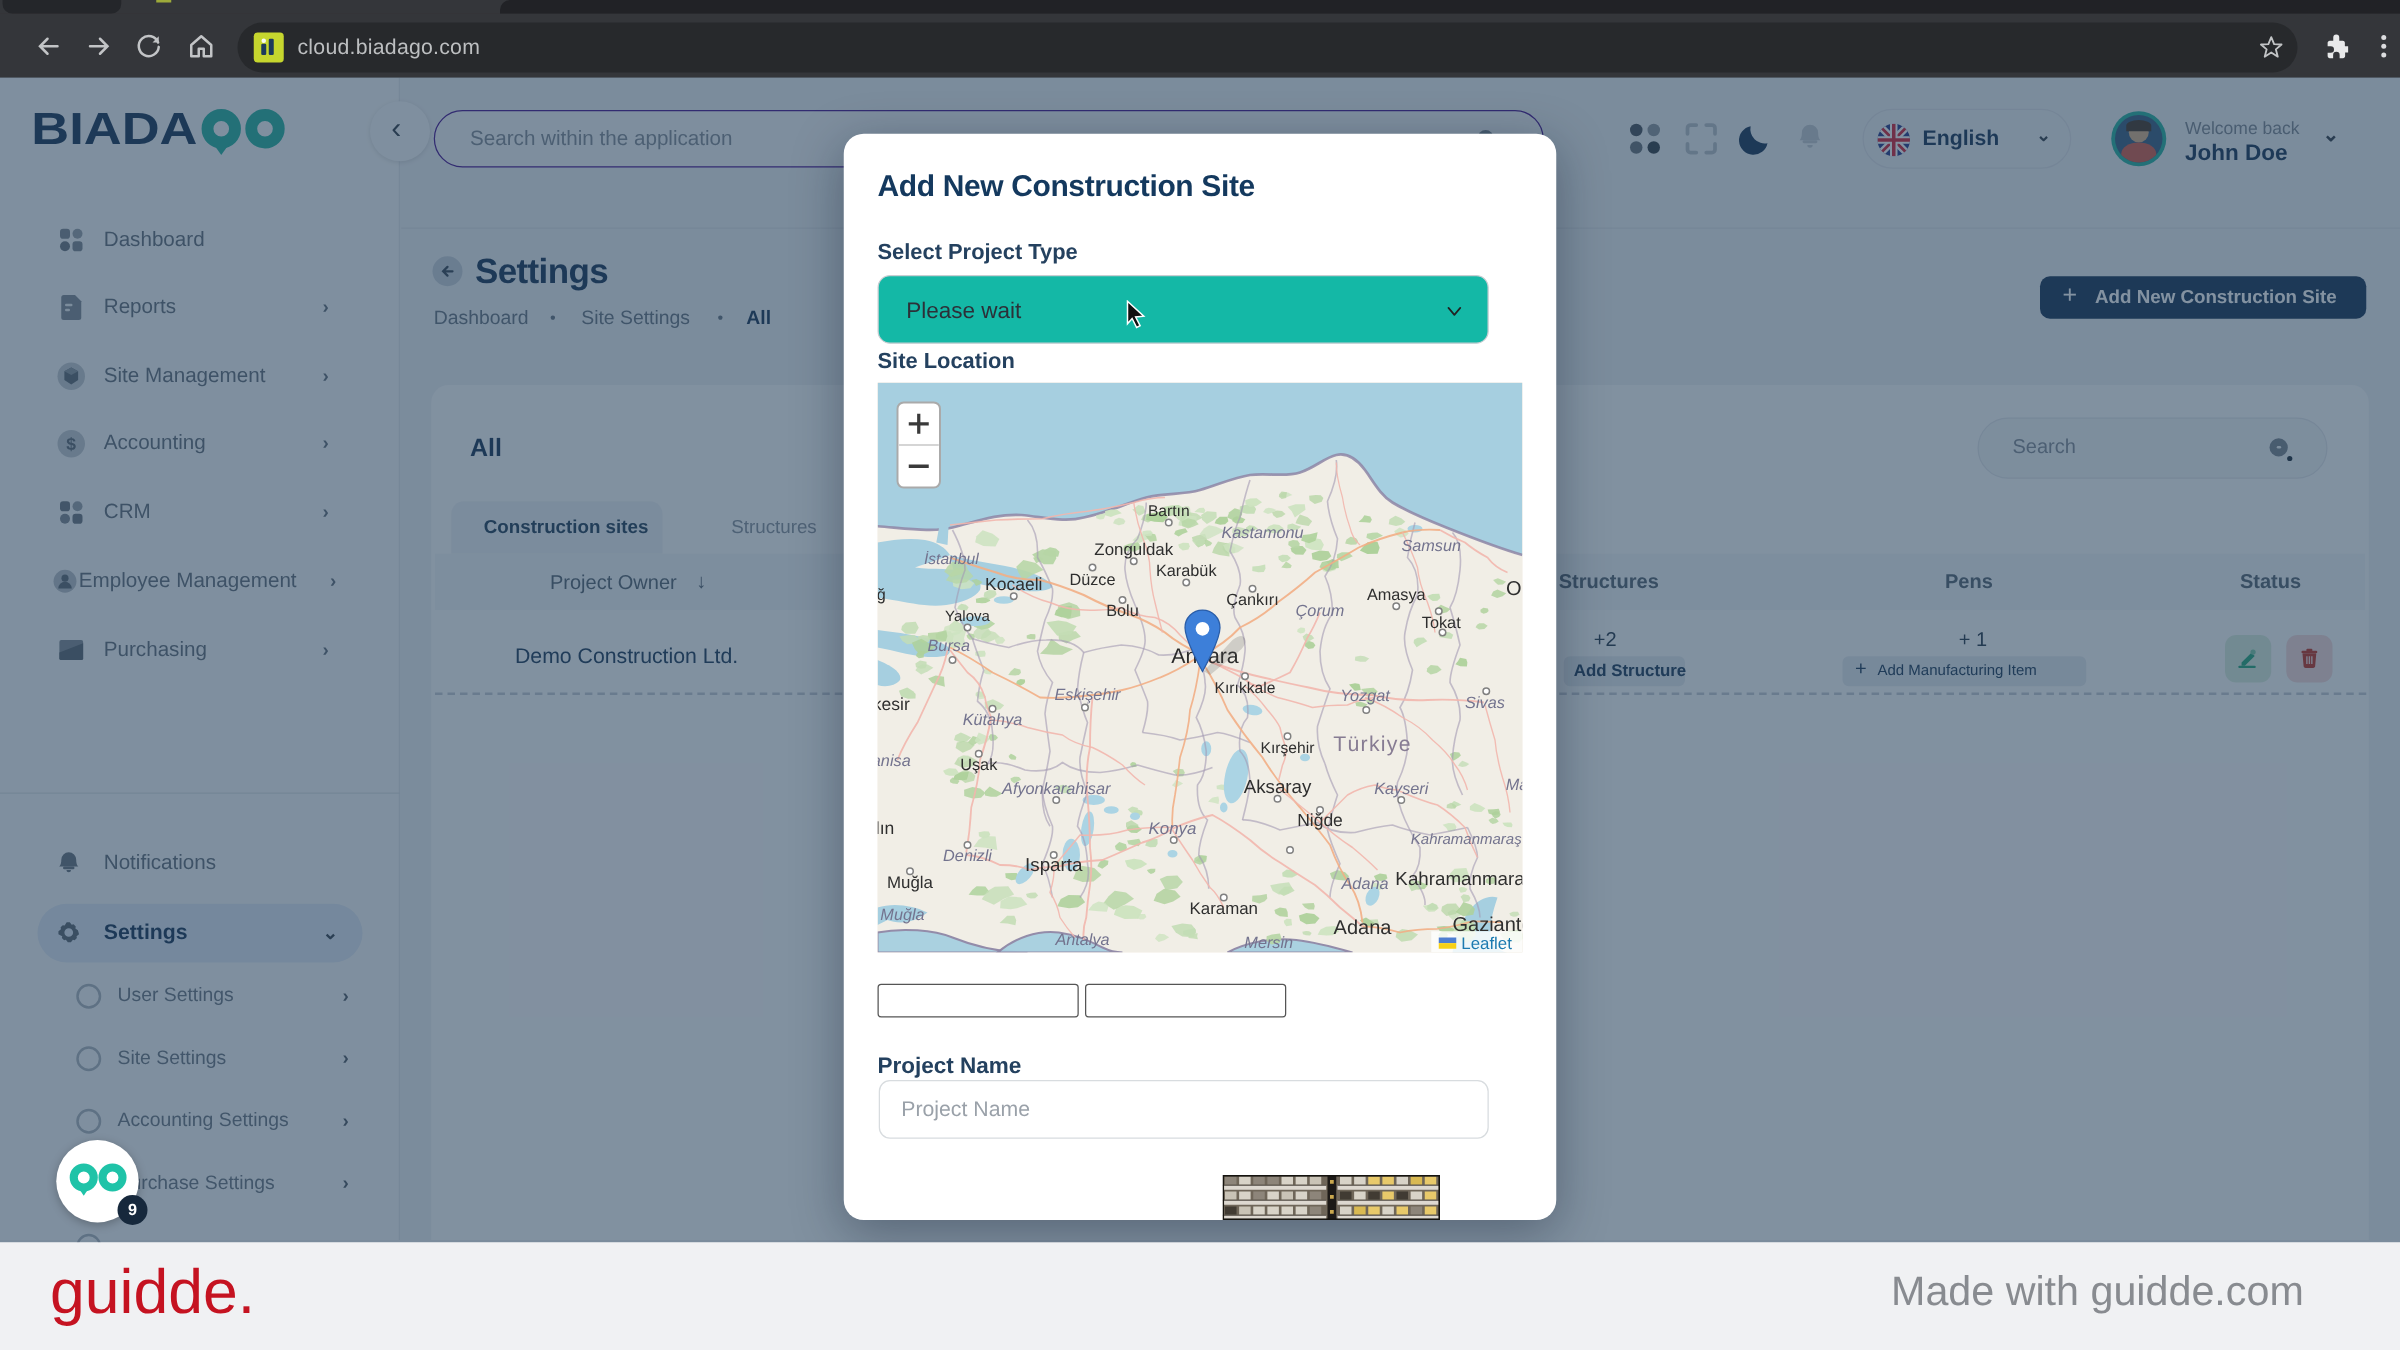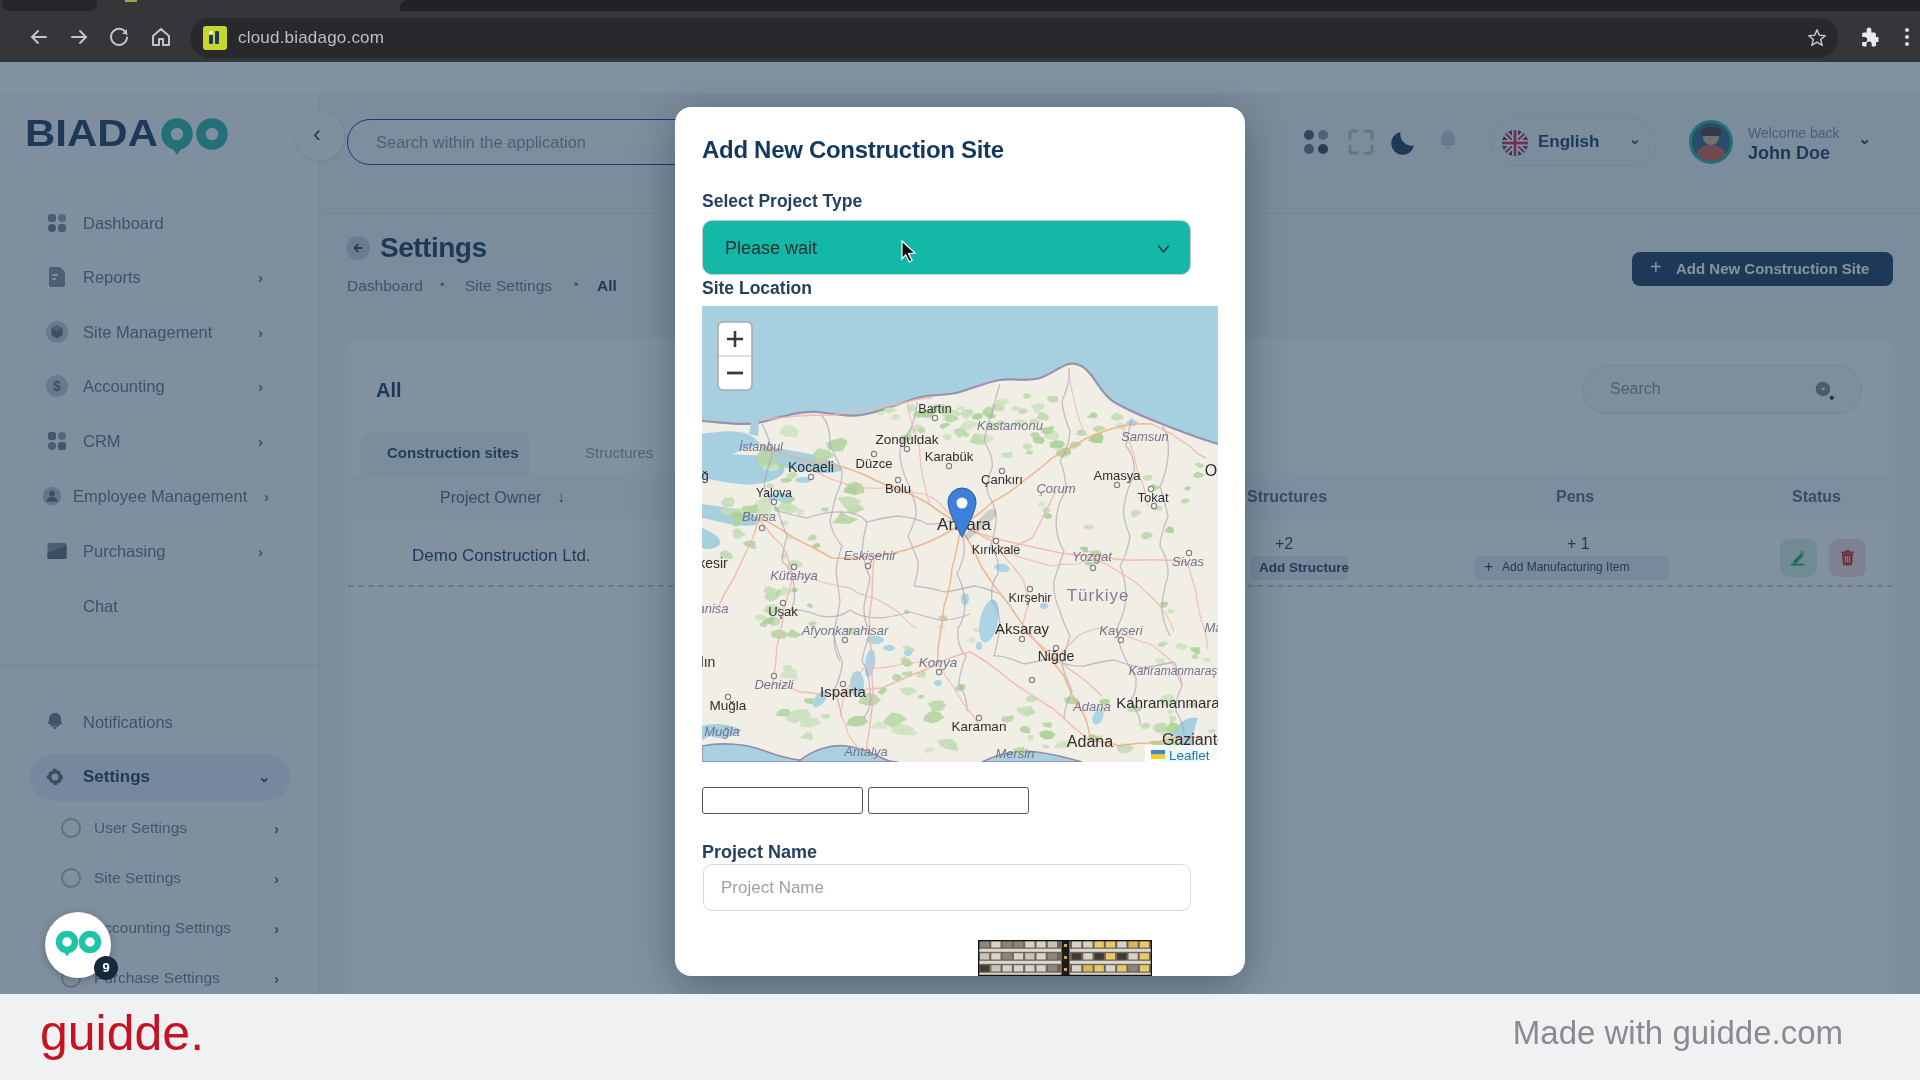--- a/index.html
+++ b/index.html
@@ -11,21 +11,21 @@
 #tabstrip { position:absolute; left:0; top:0; width:1920px; height:11px; background:#34363a; }
 #tabstrip .darkL { position:absolute; left:2px; top:0; width:95px; height:11px; background:#24262a; border-radius:0 0 8px 8px; }
 #tabstrip .darkR { position:absolute; left:400px; top:0; width:1520px; height:11px; background:#212226; border-radius:8px 0 0 0; }
 #tabstrip .fav { position:absolute; left:125px; top:0; width:12px; height:2px; background:#9daa3a; }
 #toolbar { position:absolute; left:0; top:11px; width:1920px; height:51px; background:#34363a; }
 .navic { position:absolute; top:14px; width:24px; height:24px; }
 #urlbar { position:absolute; left:190px; top:7px; width:1648px; height:40px; background:#27292c; border-radius:20px; }
 #favsq { position:absolute; left:13px; top:8px; width:24px; height:24px; background:#c6d62e; border-radius:3px; }
 #urltext { position:absolute; left:48px; top:10px; font-size:17px; color:#bdbfc1; letter-spacing:.2px; }
 
-#app { position:absolute; left:0; top:62px; width:1920px; height:932px; background:#eef1f4; overflow:hidden;margin-top:31px; }
+#app { position:absolute; left:0; top:62px; width:1920px; height:932px; background:#eef1f4; overflow:hidden; }
 #dim { position:absolute; left:0; top:62px; width:1920px; height:932px; background:rgba(30,56,84,0.55); z-index:5; }
 #sidebar { position:absolute; left:0; top:0; width:320px; height:930px; background:#f7f9fa; border-right:1px solid #e2e6ea; }
 .navitem { position:absolute; left:0; width:320px; height:30px; }
 .navtxt { position:absolute; left:83px; top:50%; transform:translateY(-50%); font-size:16.5px; color:#67727e; }
 .chev { position:absolute; left:258px; top:50%; transform:translateY(-50%); font-size:15px; color:#67727e; font-weight:bold; }
 .navico { position:absolute; left:45px; top:50%; transform:translateY(-50%); width:24px; height:24px; }
 #sb-divider { position:absolute; left:0; top:572px; width:320px; height:1px; background:#dde2e6; }
 #settings-pill { position:absolute; left:30px; top:661px; width:260px; height:47px; background:#dfe9f6; border-radius:24px; }
 .subitem .navtxt { left:94px; font-size:15.5px; color:#707b87; }
 .subcirc { position:absolute; left:61px; top:50%; transform:translateY(-50%); width:20px; height:20px; border:2px solid #aeb6be; border-radius:50%; }
@@ -144,33 +144,30 @@
         </svg>
       <span class="navtxt">CRM</span>
         <span class="chev">›</span>
     </div>
     <div class="navitem" style="top:388px">
       <svg class="navico" style="left:42px;width:20px;height:20px" viewBox="0 0 24 24">
           <circle cx="12" cy="12" r="11" fill="#b8bfc7"></circle>
           <circle cx="12" cy="9" r="3.4" fill="#5f6b76"></circle>
           <path d="M5.5 19a6.5 6.5 0 0 1 13 0z" fill="#5f6b76"></path>
         </svg>
-      <span class="navtxt" style="left:73px">Employee Management</span>
+      <span class="navtxt" style="left:63px">Employee Management</span>
         <span class="chev" style="left:264px">›</span>
     </div>
     <div class="navitem" style="top:443px">
       <svg class="navico" viewBox="0 0 24 24">
           <path d="M4 4h16a1.5 1.5 0 0 1 1.5 1.5v13A1.5 1.5 0 0 1 20 20H4a1.5 1.5 0 0 1-1.5-1.5v-13A1.5 1.5 0 0 1 4 4z" fill="#838d97"></path>
           <path d="M2.5 14L21.5 6.5v12A1.5 1.5 0 0 1 20 20H4a1.5 1.5 0 0 1-1.5-1.5z" fill="#5d6873"></path>
         </svg>
       <span class="navtxt">Purchasing</span>
         <span class="chev">›</span>
-    </div>
-    <div class="navitem" style="top:498px">
-      <span class="navtxt">Chat</span>
     </div>
     <div id="sb-divider"></div>
     <div class="navitem" style="top:614px">
       <svg class="navico" style="left:44px;width:22px;height:22px" viewBox="0 0 24 24">
           <path d="M12 2a6.5 6.5 0 0 0-6.5 6.5c0 5-2 6-2 6h17s-2-1-2-6A6.5 6.5 0 0 0 12 2z" fill="#6a7580"></path>
           <path d="M10 17.5h4a2 2 0 0 1-4 0z" fill="#6a7580"></path>
           <rect x="7" y="14.5" width="10" height="2.4" rx="1.2" fill="#6a7580"></rect>
         </svg>
       <span class="navtxt">Notifications</span>
     </div>

